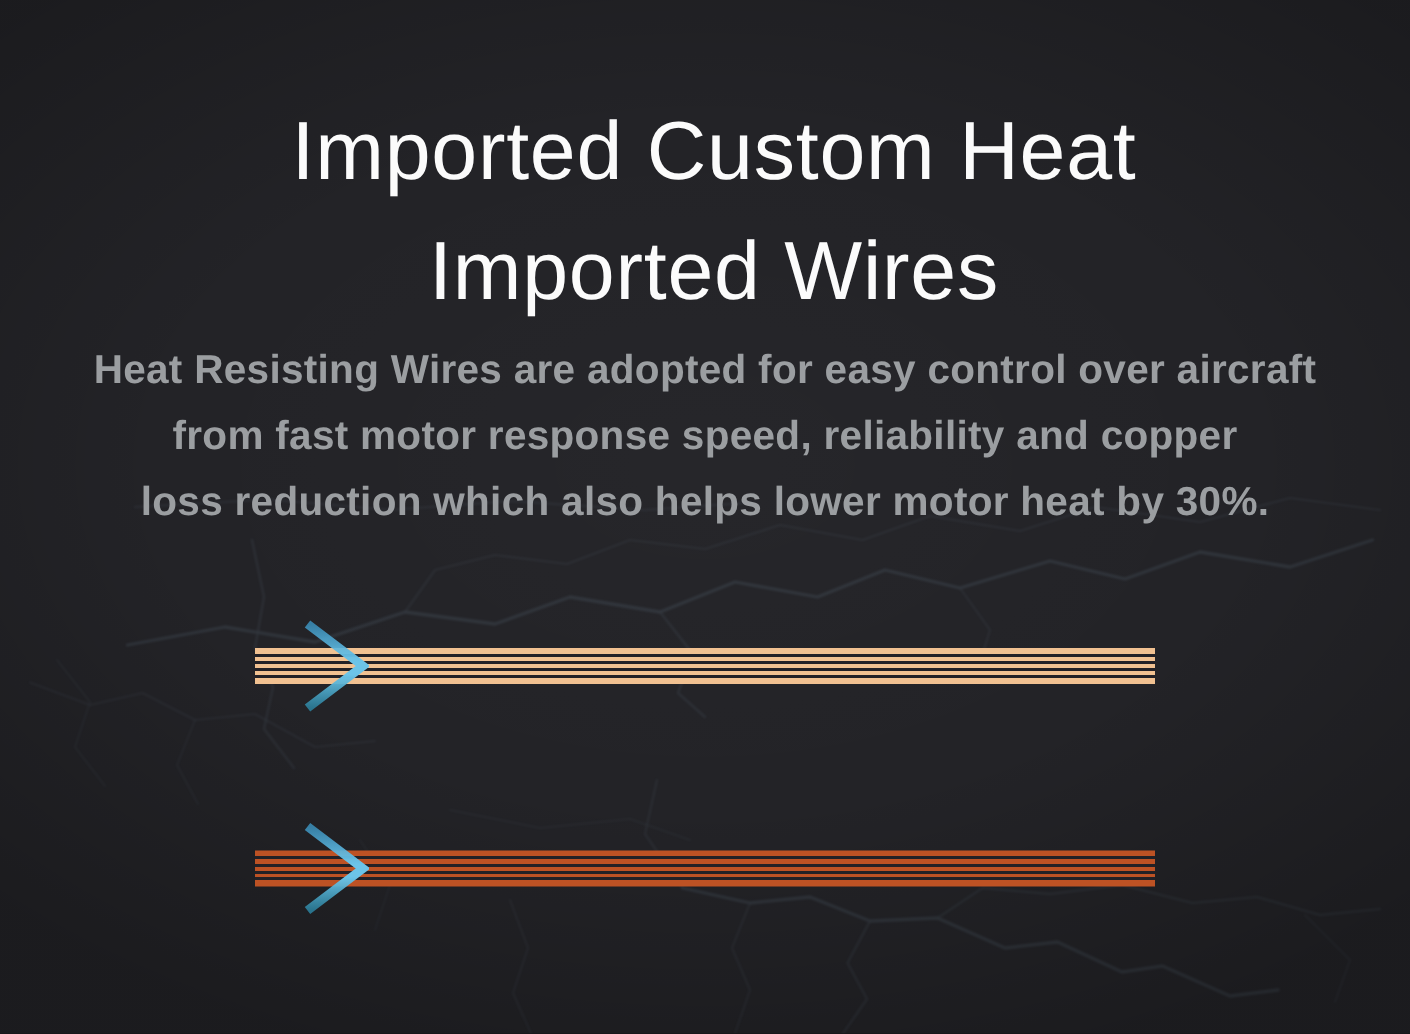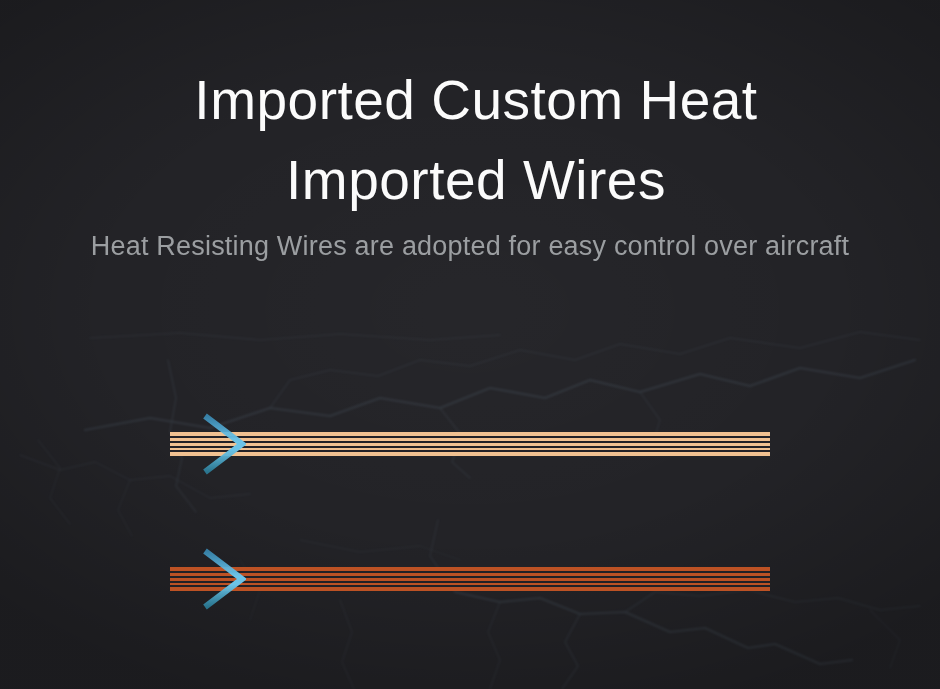--- a/index.html
+++ b/index.html
@@ -32,21 +32,21 @@
     letter-spacing:0.5px;
     margin:0;
     z-index:2;
   }
   .title .t-line{display:block;}
   .description{
     position:absolute;top:224px;left:0;right:0;
     text-align:center;
     color:var(--body,#9b9ea1);
     font-size:27px;
-    font-weight:400;
+    font-weight:700;
     line-height:44px;
     letter-spacing:0.2px;
     margin:0;
     z-index:2;
   }
   .description .d-line{display:block;}
   .wire-band{
     position:absolute;
     left:170px;
     width:600px;
@@ -112,20 +112,22 @@
     </g>
   </svg>
 
   <h1 class="title">
     <span class="t-line">Imported Custom Heat</span>
     <span class="t-line">Imported Wires</span>
   </h1>
 
   <p class="description">
     <span class="d-line">Heat Resisting Wires are adopted for easy control over aircraft</span>
+    <span class="d-line">from fast motor response speed, reliability and copper</span>
+    <span class="d-line">loss reduction which also helps lower motor heat by 30%.</span>
   </p>
 
   <div class="wire-band light" style="--c: #f1c191;"></div>
   <svg class="chevron first" width="44" height="62" viewBox="0 0 44 62">
     <defs>
       <linearGradient id="chevGrad0" x1="0" y1="0" x2="0" y2="1">
         <stop offset="0" style="stop-color:var(--chev-top,#3e9ecf)" stop-opacity="0.75"></stop>
         <stop offset="0.45" style="stop-color:var(--chev-mid,#6cc4e8)"></stop>
         <stop offset="0.6" style="stop-color:var(--chev-mid,#6cc4e8)"></stop>
         <stop offset="1" style="stop-color:var(--chev-bot,#2c89a8)" stop-opacity="0.8"></stop>

